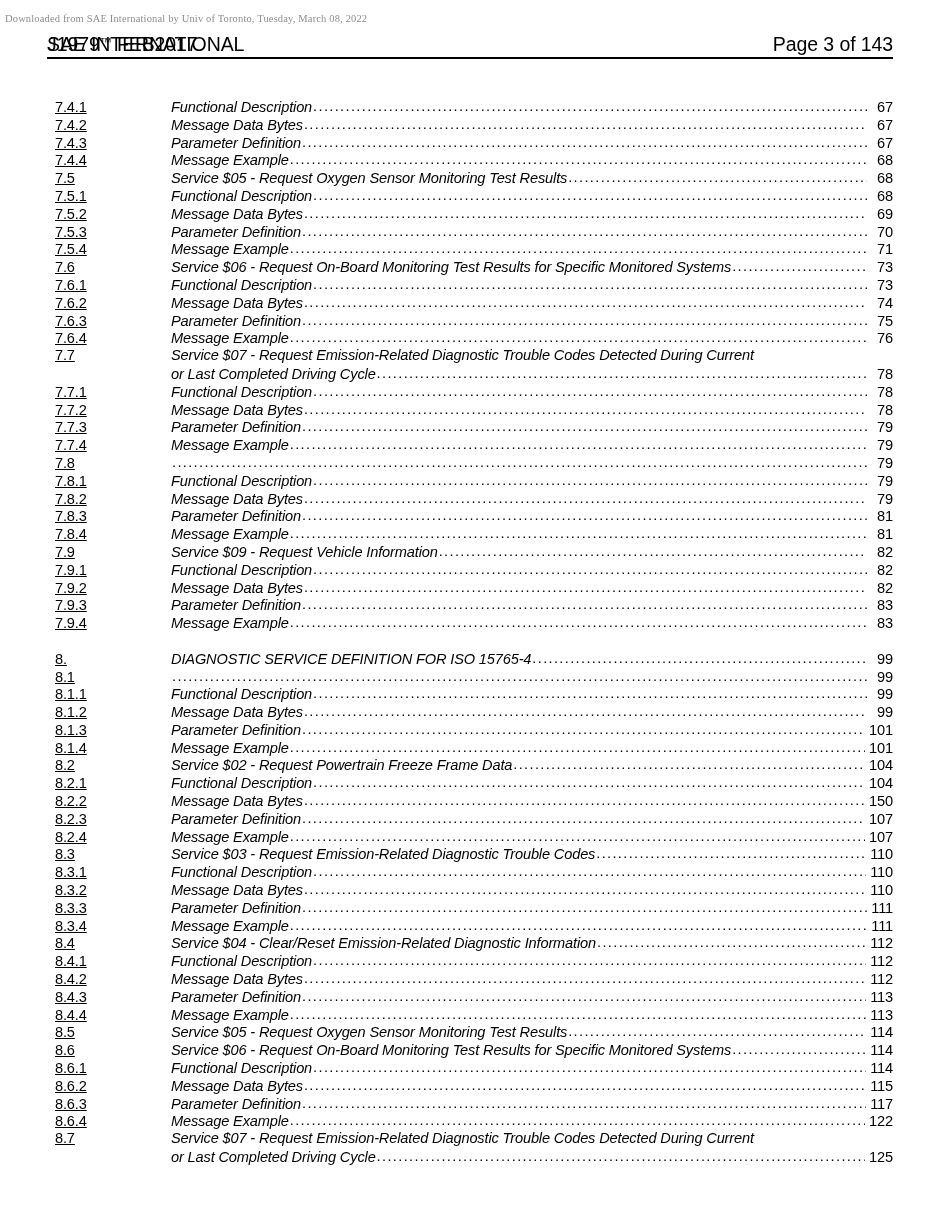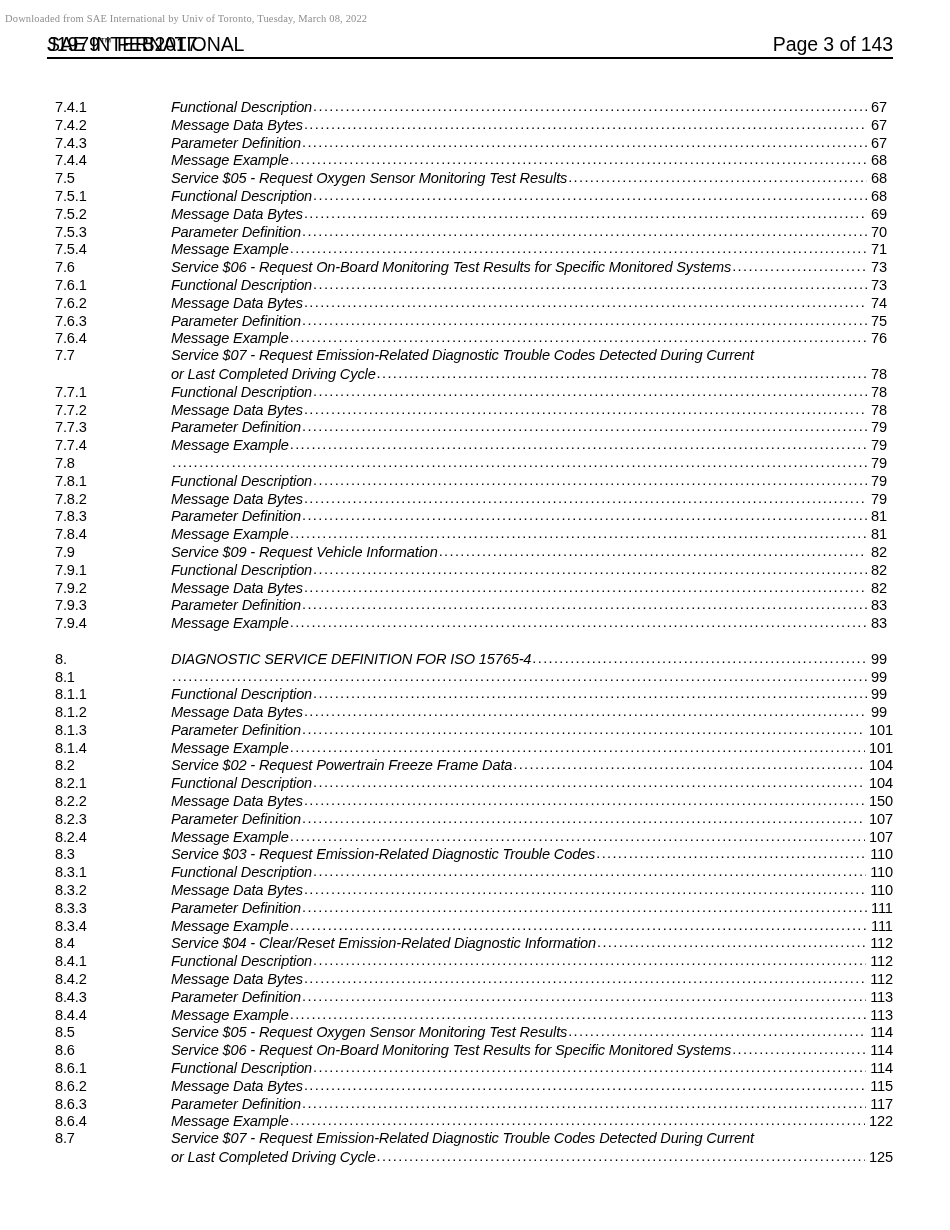--- a/index.html
+++ b/index.html
@@ -98,20 +98,21 @@
     font-size: 14.6px;
     line-height: 17.8px;
     white-space: nowrap;
   }
 
   .toc-num {
     width: 116px;
     flex: 0 0 116px;
     margin-left: 55px;
     letter-spacing: -0.15px;
+    text-decoration: underline;
   }
 
   .toc-body {
     flex: 1 1 auto;
     display: flex;
     align-items: baseline;
     min-width: 0;
     overflow: hidden;
     margin-right: 57px;
   }
@@ -137,21 +138,21 @@
     bottom: -1px;
     letter-spacing: 1.35px;
     font-size: 14.6px;
     line-height: 14px;
     color: #000;
     white-space: nowrap;
   }
 
   .toc-page {
     flex: 0 0 auto;
-    text-align: left;
+    text-align: right;
     min-width: 22px;
     letter-spacing: -0.15px;
     padding-left: 2px;
   }
 
   .toc-gap {
     height: 17.8px;
   }
 </style>
 </head>

